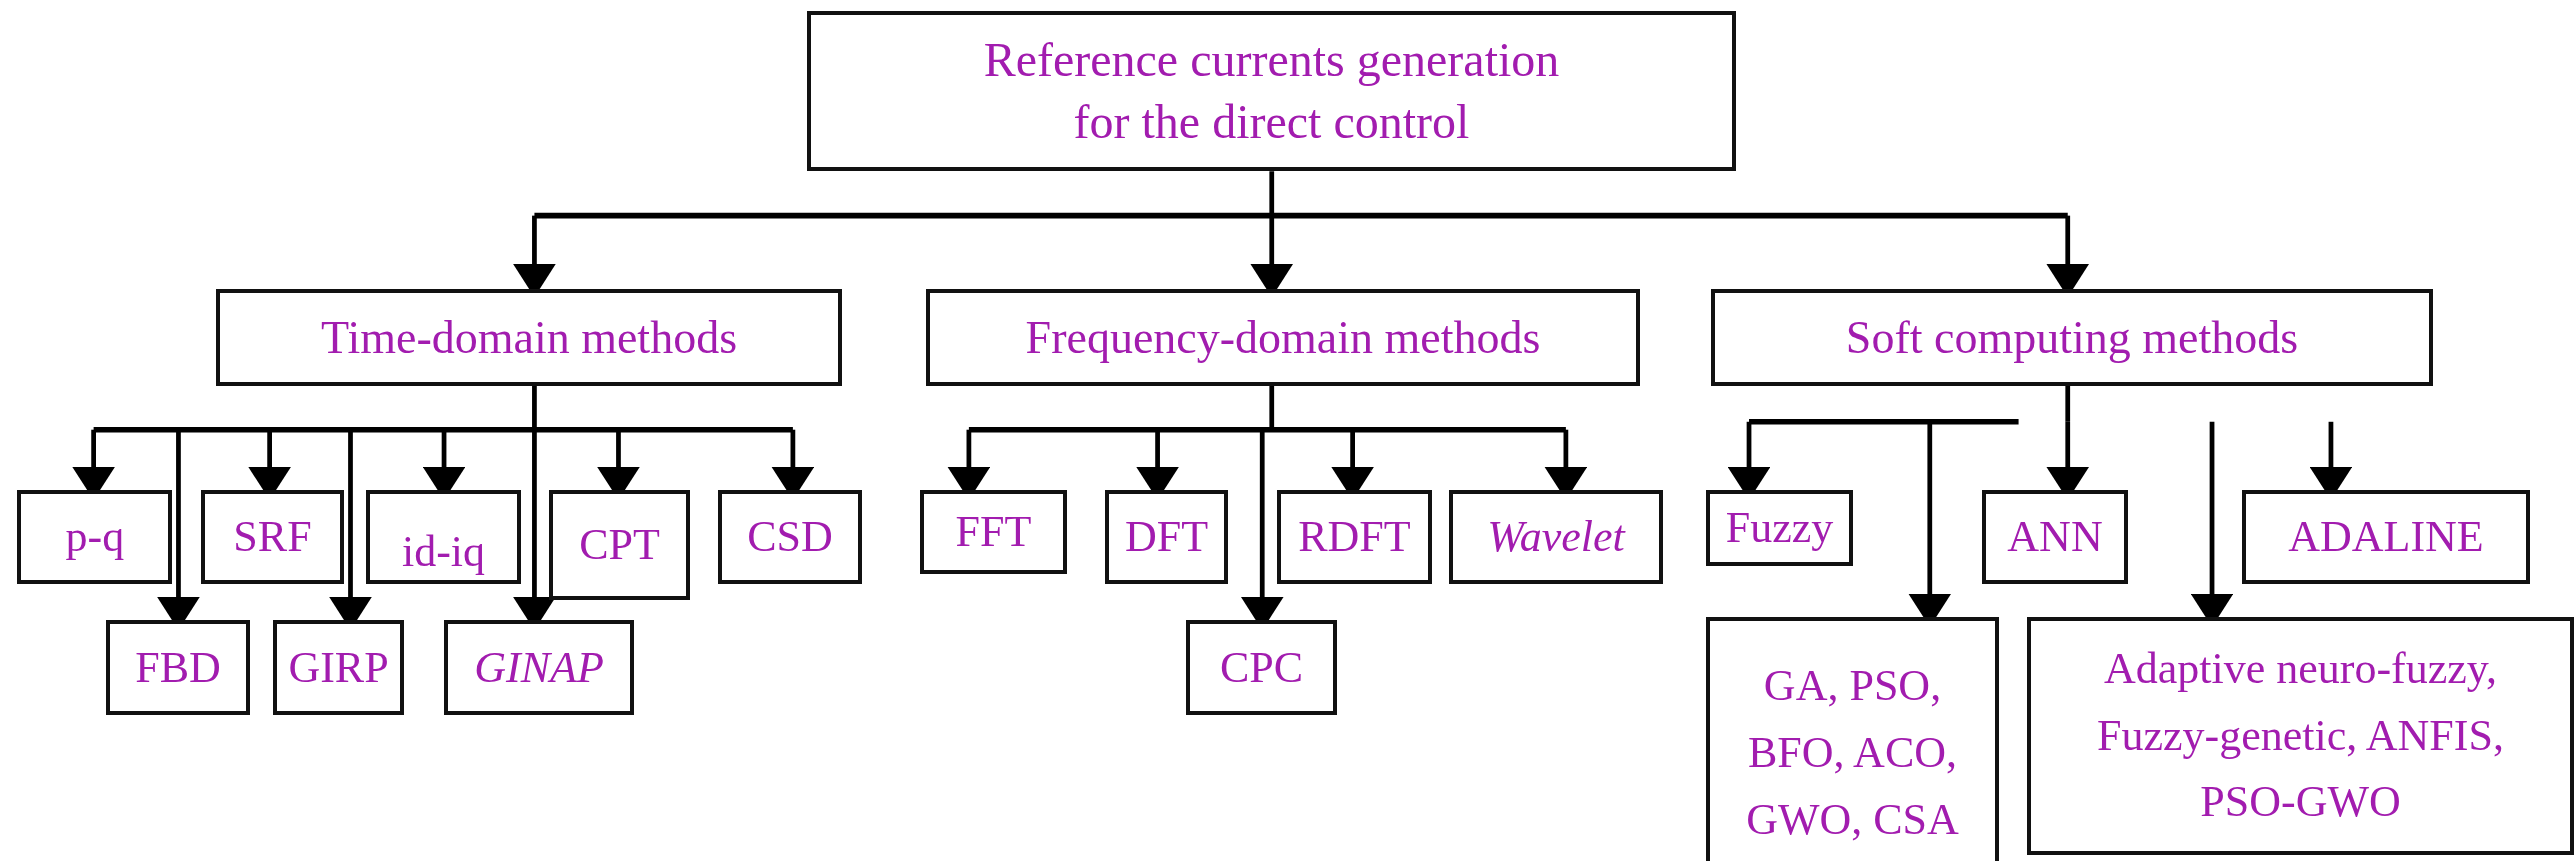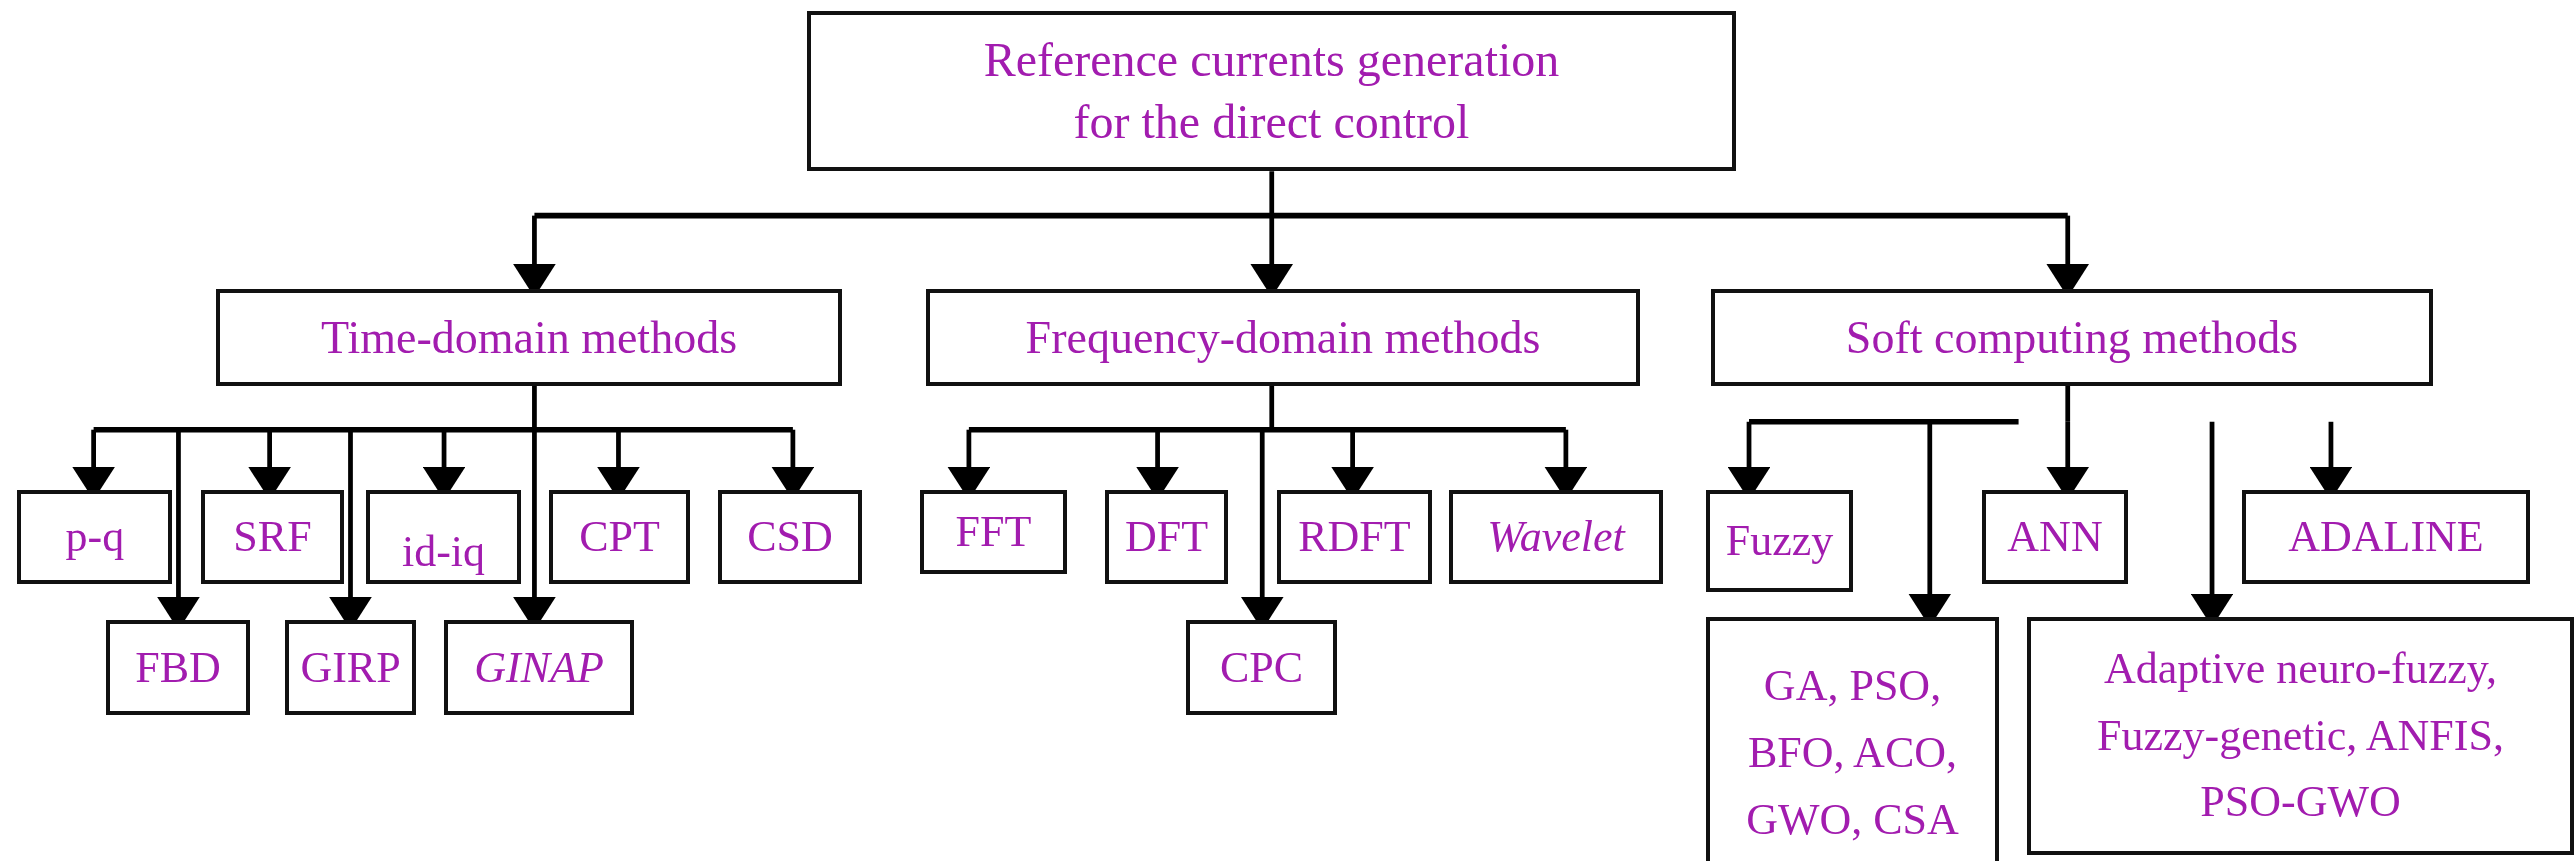--- a/index.html
+++ b/index.html
@@ -121,54 +121,54 @@
 
   <div class="node t-lvl3" style="left:17.4px; top:490px; width:155px; height:94px;">
     <span class="lbl">p-q</span>
   </div>
   <div class="node t-lvl3" style="left:201px; top:490px; width:143px; height:94px;">
     <span class="lbl">SRF</span>
   </div>
   <div class="node t-lvl3" style="left:366px; top:490px; width:155px; height:94px;align-items:flex-end;">
     <span class="lbl">id-iq</span>
   </div>
-  <div class="node t-lvl3" style="left:549px; top:490px; width:141px; height:94px;">
+  <div class="node t-lvl3" style="left:549px; top:490px; width:141px; height:110px;">
     <span class="lbl">CPT</span>
   </div>
   <div class="node t-lvl3" style="left:718px; top:490px; width:144px; height:94px;">
     <span class="lbl">CSD</span>
   </div>
 
   <div class="node t-lvl3" style="left:920px; top:490px; width:147px; height:84px;">
     <span class="lbl">FFT</span>
   </div>
   <div class="node t-lvl3" style="left:1105px; top:490px; width:123px; height:94px;">
     <span class="lbl">DFT</span>
   </div>
   <div class="node t-lvl3" style="left:1277px; top:490px; width:155px; height:94px;">
     <span class="lbl">RDFT</span>
   </div>
   <div class="node t-lvl3" style="left:1449px; top:490px; width:214px; height:94px;font-style:italic;">
     <span class="lbl">Wavelet</span>
   </div>
 
-  <div class="node t-lvl3" style="left:1706px; top:490px; width:147px; height:102px;font-family:Liberation Serif, serif;">
+  <div class="node t-lvl3" style="left:1706px; top:490px; width:147px; height:76px;font-family:Liberation Serif, serif;">
     <span class="lbl">Fuzzy</span>
   </div>
   <div class="node t-lvl3" style="left:1982px; top:490px; width:146px; height:94px;">
     <span class="lbl">ANN</span>
   </div>
   <div class="node t-lvl3" style="left:2242px; top:490px; width:288px; height:94px;">
     <span class="lbl">ADALINE</span>
   </div>
 
   <div class="node t-lvl3" style="left:106px; top:620px; width:144px; height:95px;">
     <span class="lbl">FBD</span>
   </div>
-  <div class="node t-lvl3" style="left:285px; top:620px; width:131px; height:95px;">
+  <div class="node t-lvl3" style="left:273px; top:620px; width:131px; height:95px;">
     <span class="lbl">GIRP</span>
   </div>
   <div class="node t-lvl3" style="left:444px; top:620px; width:190px; height:95px;font-style:italic;">
     <span class="lbl">GINAP</span>
   </div>
   <div class="node t-lvl3" style="left:1186px; top:620px; width:151px; height:95px;">
     <span class="lbl">CPC</span>
   </div>
   <div class="node t-multi" style="left:1706px; top:617px; width:293px; height:273px;">
     <span class="lbl">GA, PSO,

